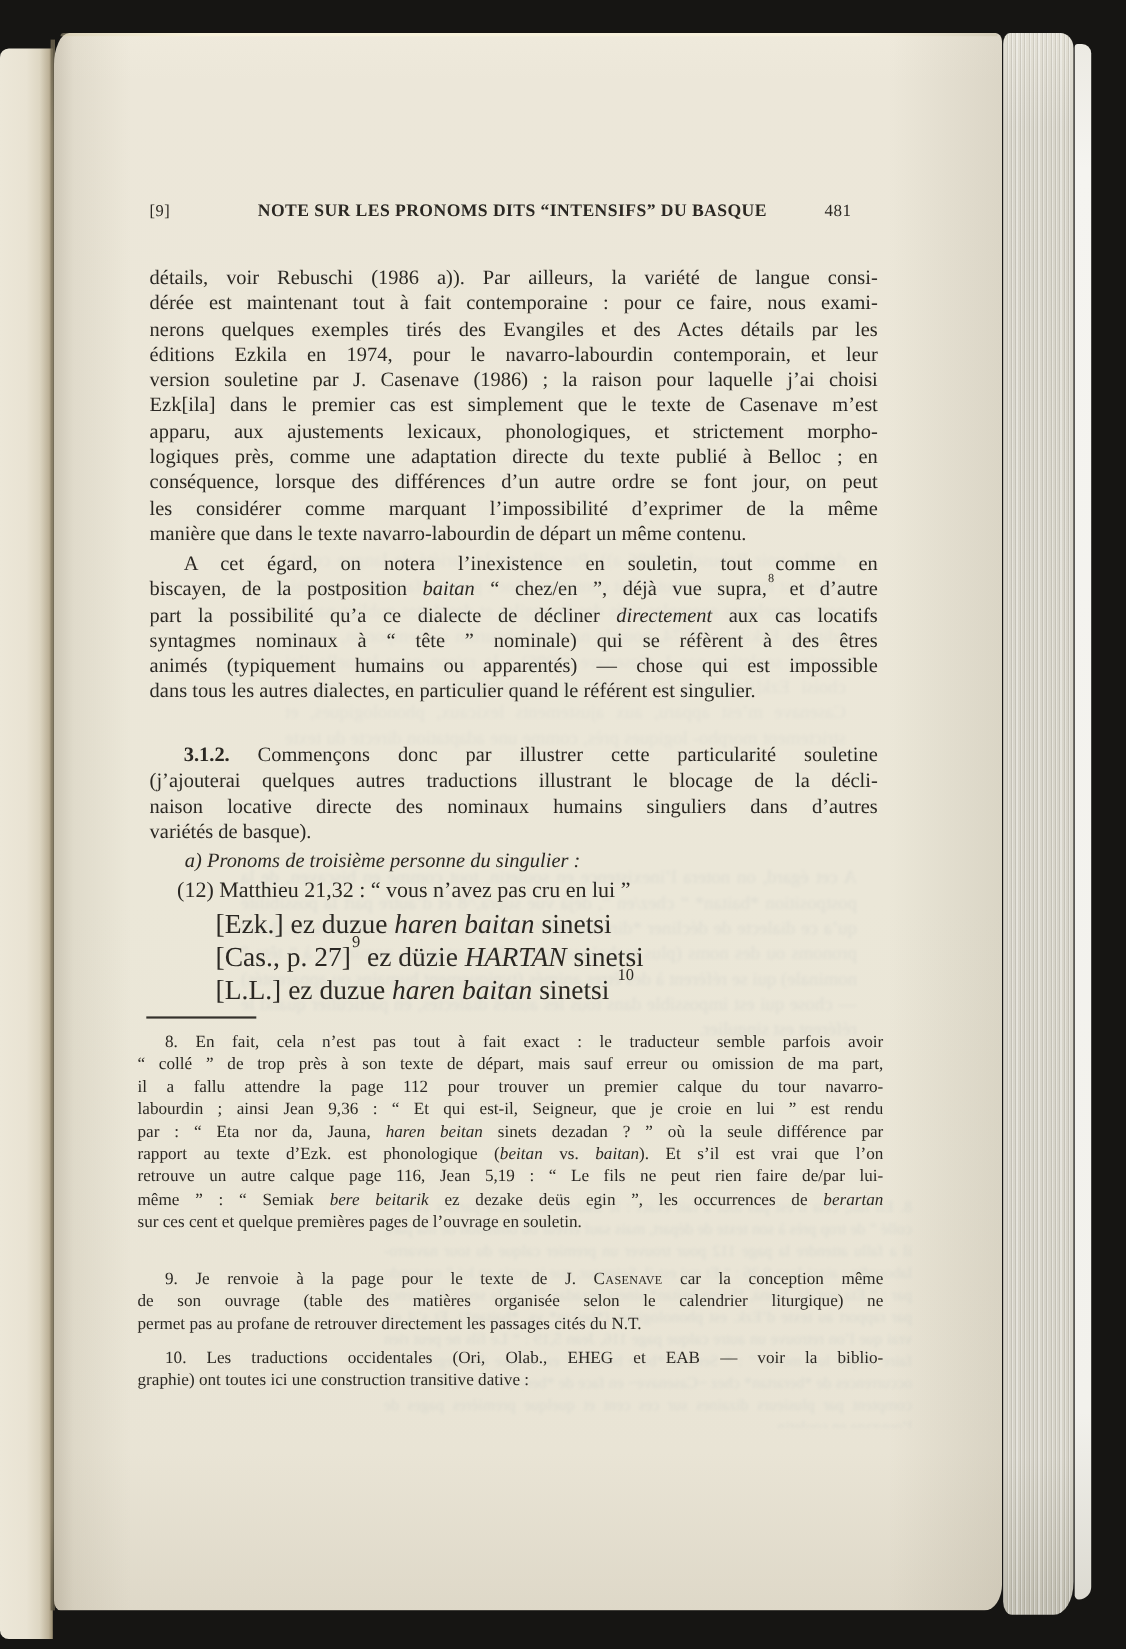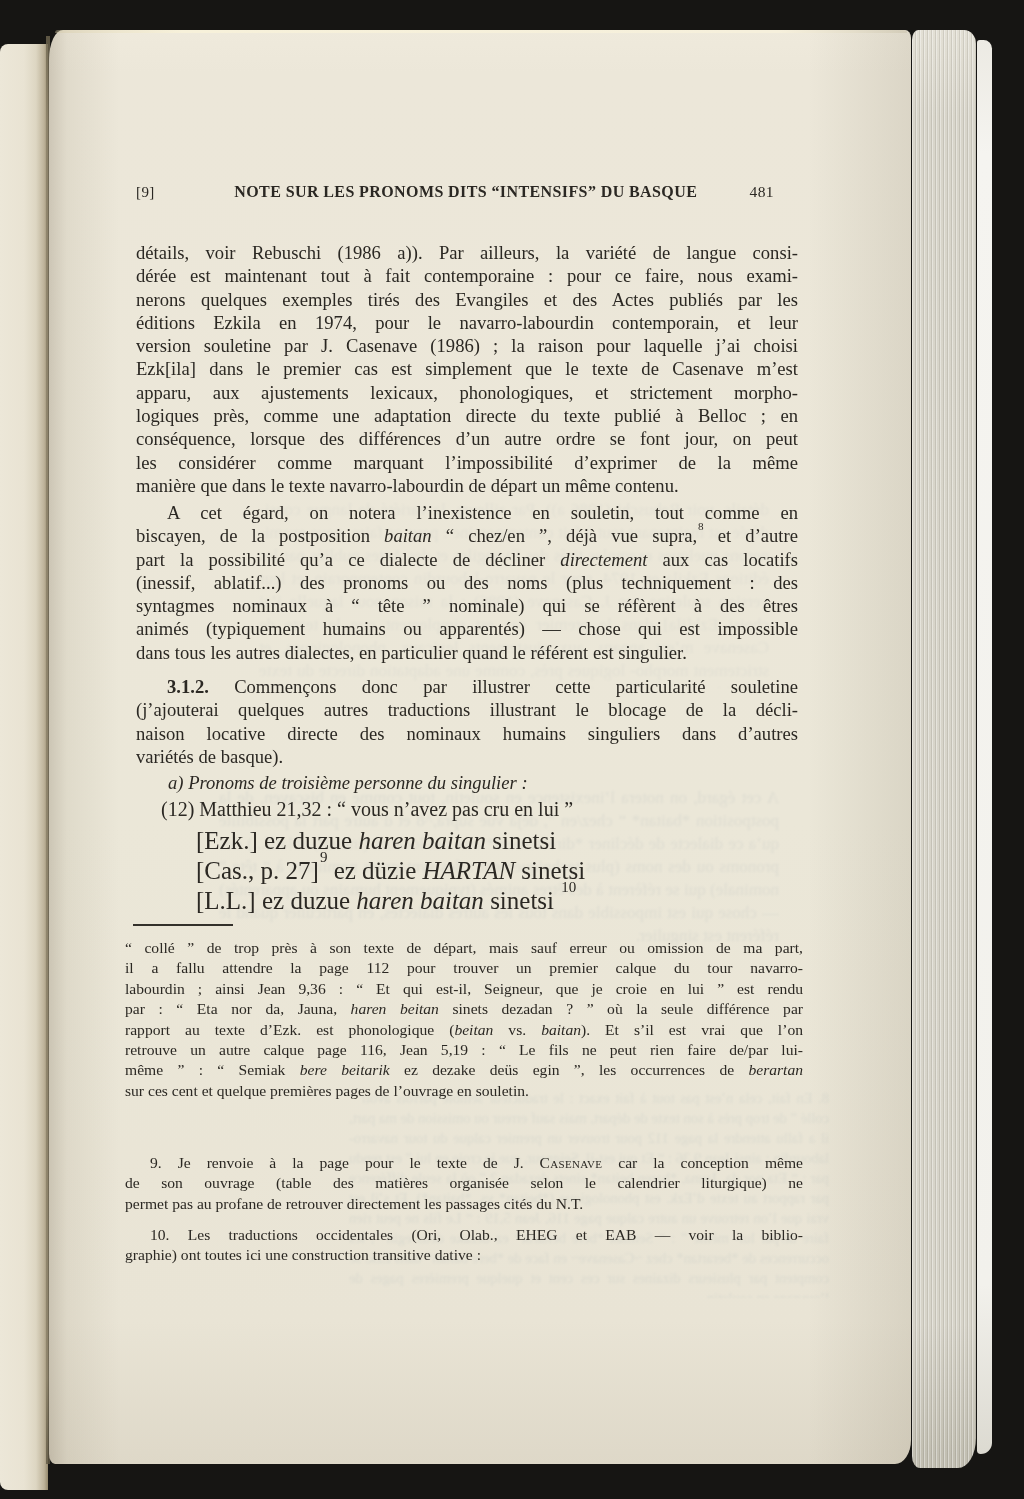--- a/index.html
+++ b/index.html
@@ -115,35 +115,34 @@
 
     <div class="blk header-row">
       <span class="h-left">[9]</span>
       <span class="h-title">NOTE SUR LES PRONOMS DITS “INTENSIFS” DU BASQUE</span>
       <span class="h-right">481</span>
     </div>
 
     <div class="blk para p1">
         <div class="ln">détails, voir Rebuschi (1986 a)). Par ailleurs, la variété de langue consi-</div>
         <div class="ln">dérée est maintenant tout à fait contemporaine : pour ce faire, nous exami-</div>
-        <div class="ln">nerons quelques exemples tirés des Evangiles et des Actes publiés par les</div>
+        <div class="ln">nerons quelques exemples tirés des Evangiles et des Actes détails par les</div>
         <div class="ln">éditions Ezkila en 1974, pour le navarro-labourdin contemporain, et leur</div>
         <div class="ln">version souletine par J. Casenave (1986) ; la raison pour laquelle j’ai choisi</div>
         <div class="ln">Ezk[ila] dans le premier cas est simplement que le texte de Casenave m’est</div>
         <div class="ln">apparu, aux ajustements lexicaux, phonologiques, et strictement morpho-</div>
         <div class="ln">logiques près, comme une adaptation directe du texte publié à Belloc ; en</div>
         <div class="ln">conséquence, lorsque des différences d’un autre ordre se font jour, on peut</div>
         <div class="ln">les considérer comme marquant l’impossibilité d’exprimer de la même</div>
         <div class="ln last">manière que dans le texte navarro-labourdin de départ un même contenu.</div>
       </div>
     <div class="blk para p2">
         <div class="ln ind">A cet égard, on notera l’inexistence en souletin, tout comme en</div>
         <div class="ln">biscayen, de la postposition <i>baitan</i> “ chez/en ”, déjà vue supra,<sup>8</sup> et d’autre</div>
         <div class="ln">part la possibilité qu’a ce dialecte de décliner <i>directement</i> aux cas locatifs</div>
-        <div class="ln">(inessif, ablatif...) des pronoms ou des noms (plus techniquement : des</div>
         <div class="ln">syntagmes nominaux à “ tête ” nominale) qui se réfèrent à des êtres</div>
         <div class="ln">animés (typiquement humains ou apparentés) — chose qui est impossible</div>
         <div class="ln last">dans tous les autres dialectes, en particulier quand le référent est singulier.</div>
       </div>
     <div class="blk para p3">
         <div class="ln ind"><b>3.1.2.</b> Commençons donc par illustrer cette particularité souletine</div>
         <div class="ln">(j’ajouterai quelques autres traductions illustrant le blocage de la décli-</div>
         <div class="ln">naison locative directe des nominaux humains singuliers dans d’autres</div>
         <div class="ln last">variétés de basque).</div>
       </div>
@@ -157,20 +156,21 @@
       </div>
     <div class="blk ex noj">
         <div class="ln last">[Ezk.] ez duzue <i>haren baitan</i> sinetsi</div>
         <div class="ln last">[Cas., p. 27]<sup>9</sup> ez düzie <i>HARTAN</i> sinetsi</div>
         <div class="ln last">[L.L.] ez duzue <i>haren baitan</i> sinetsi <sup>10</sup></div>
       </div>
 
     <div class="blk fnrule"></div>
 
     <div class="blk fn fn8">
+        <div class="ln ind">8. En fait, cela n’est pas tout à fait exact : le traducteur semble parfois avoir</div>
         <div class="ln">“ collé ” de trop près à son texte de départ, mais sauf erreur ou omission de ma part,</div>
         <div class="ln">il a fallu attendre la page 112 pour trouver un premier calque du tour navarro-</div>
         <div class="ln">labourdin ; ainsi Jean 9,36 : “ Et qui est-il, Seigneur, que je croie en lui ” est rendu</div>
         <div class="ln">par : “ Eta nor da, Jauna, <i>haren beitan</i> sinets dezadan ? ” où la seule différence par</div>
         <div class="ln">rapport au texte d’Ezk. est phonologique (<i>beitan</i> vs. <i>baitan</i>). Et s’il est vrai que l’on</div>
         <div class="ln">retrouve un autre calque page 116, Jean 5,19 : “ Le fils ne peut rien faire de/par lui-</div>
         <div class="ln">même ” : “ Semiak <i>bere beitarik</i> ez dezake deüs egin ”, les occurrences de <i>berartan</i></div>
         <div class="ln last">sur ces cent et quelque premières pages de l’ouvrage en souletin.</div>
       </div>
     <div class="blk fn fn9">

